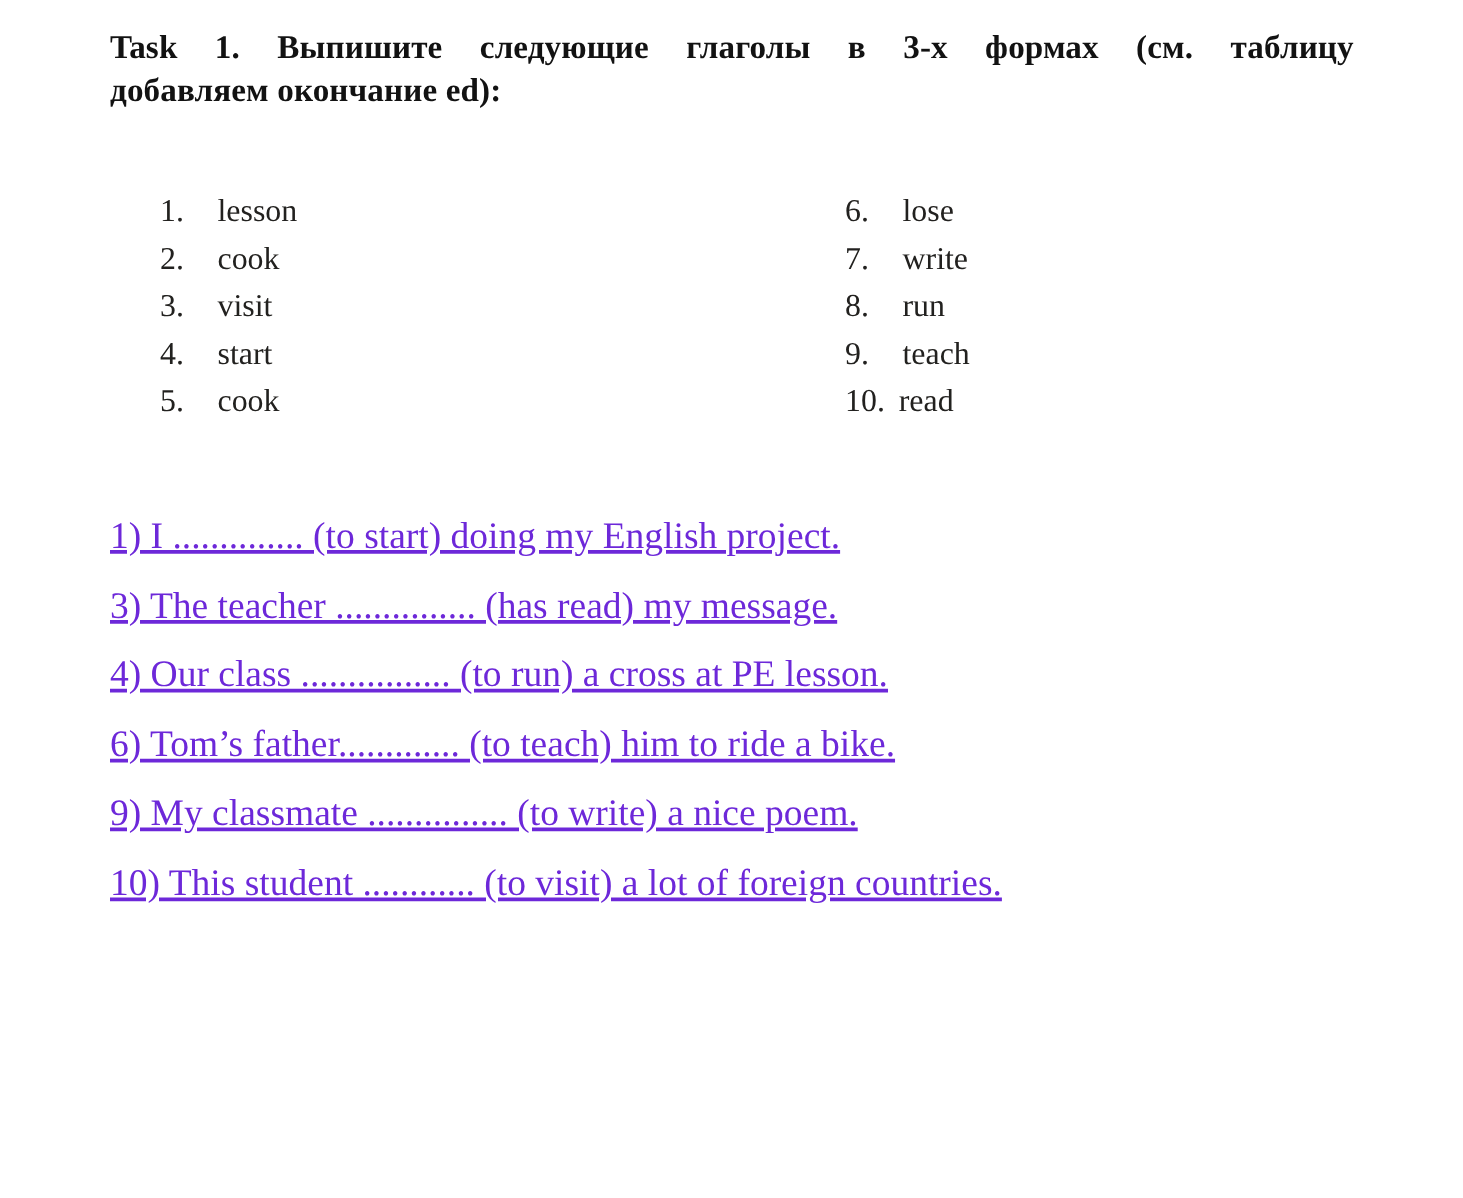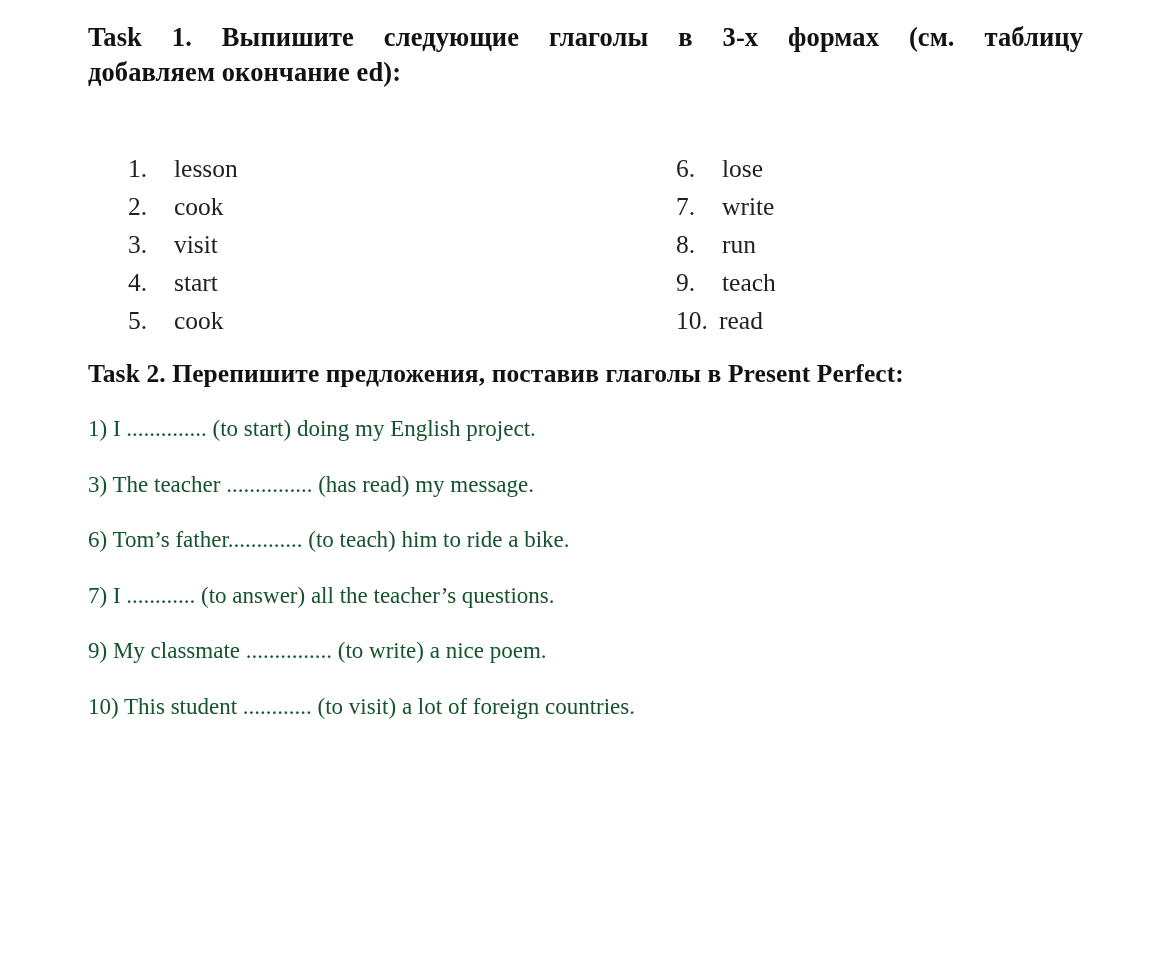--- a/index.html
+++ b/index.html
@@ -93,25 +93,26 @@
   .verb-word { display: inline-block; white-space: pre; }
 
   
   .sentences {
     position: absolute;
     top: 414px;
     left: 88px;
     width: 1040px;
   }
   .sentence {
-    font-size: 23px;
+    font-size: 30px;
     line-height: 29px;
     height: 55.6px;
-    color: #14532d;
+    color: #6d28d9;
     white-space: pre;
+    text-decoration: underline;
   }
 </style>
 </head>
 <body>
 
 <div class="page">
 
   <div class="task-heading t1">
     <span class="jline">Task 1. Выпишите следующие глаголы в 3-х формах (см. таблицу</span>
     <span class="jline last">добавляем окончание ed):</span>
@@ -158,24 +159,23 @@
         <span class="verb-num">9.</span>
         <span class="verb-word">teach</span>
       </div>
       <div class="verb-item">
         <span class="verb-num tight">10.</span>
         <span class="verb-word">read</span>
       </div>
     </div>
   </div>
 
-  <div class="task-heading t2">Task 2. Перепишите предложения, поставив глаголы в Present Perfect:</div>
 
   <div class="sentences">
     <div class="sentence">1) I .............. (to start) doing my English project.</div>
     <div class="sentence">3) The teacher ............... (has read) my message.</div>
+    <div class="sentence">4) Our class ................ (to run) a cross at PE lesson.</div>
     <div class="sentence">6) Tom’s father............. (to teach) him to ride a bike.</div>
-    <div class="sentence">7) I ............ (to answer) all the teacher’s questions.</div>
     <div class="sentence">9) My classmate ............... (to write) a nice poem.</div>
     <div class="sentence">10) This student ............ (to visit) a lot of foreign countries.</div>
   </div>
 
 </div>
 
 </body></html>

